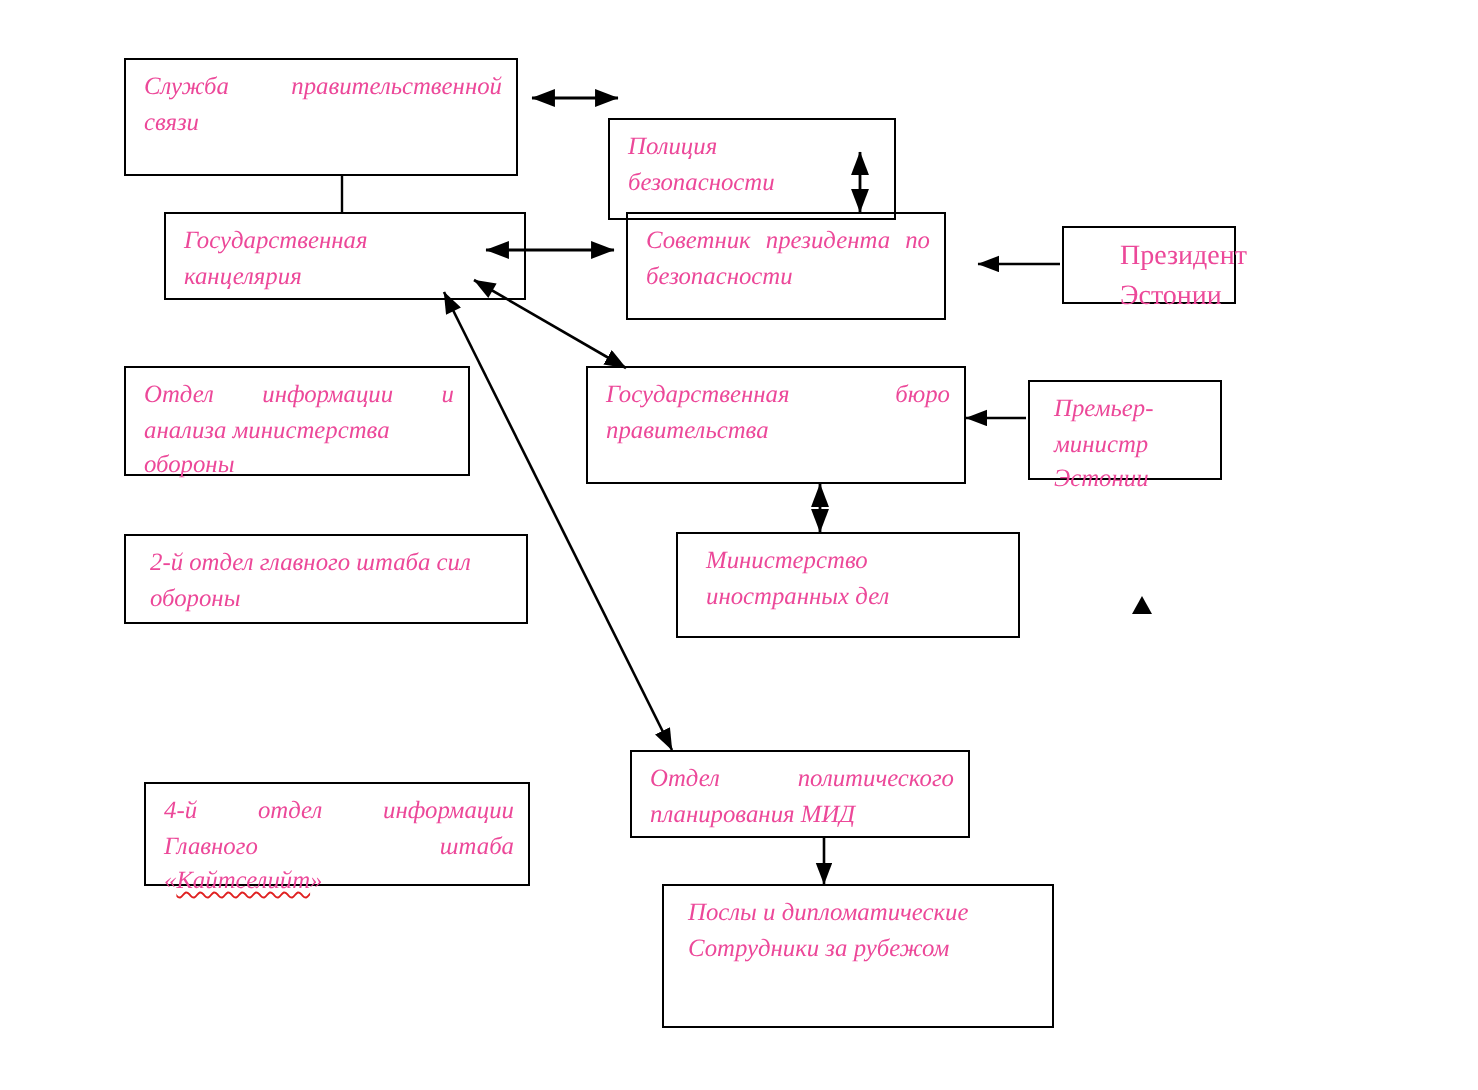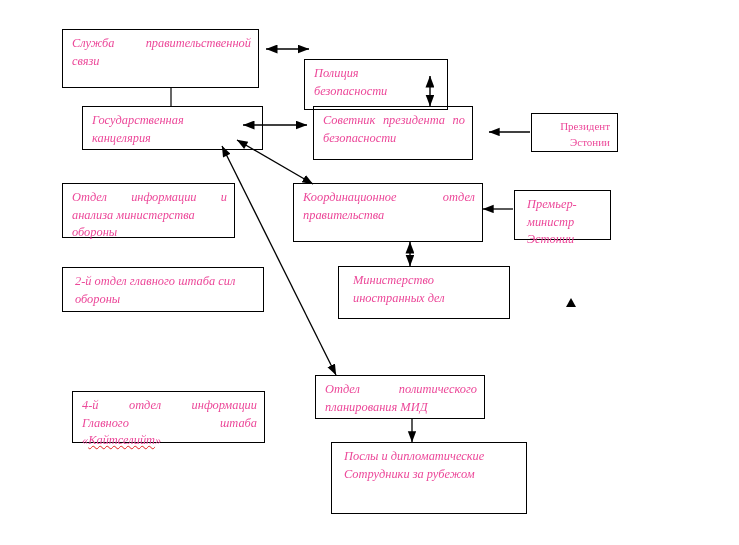--- a/index.html
+++ b/index.html
@@ -32,22 +32,22 @@
     font-family: "Liberation Serif", "DejaVu Serif", serif;
     font-style: italic;
     font-size: 12.4px;
     line-height: 1.42;
     color: #ec4899;
     text-align: justify;
     text-justify: inter-word;
   }
   .node.upright {
     font-style: normal;
-    font-size: 11px;
-    text-align: right;
+    font-size: 14px;
+    text-align: center;
     padding-left: 28px;
   }
   .node.left-align {
     text-align: left;
     padding-left: 12px;
   }
   .node .line {
     display: block;
     white-space: nowrap;
   }
@@ -154,21 +154,21 @@
     <span class="line">Эстонии</span>
   </div>
 
   <div class="node" style="left:62px; top:183px; width:173px; height:55px;">
     <span class="just">Отдел    информации    и</span>
     <span class="line">анализа министерства</span>
     <span class="line">обороны</span>
   </div>
 
   <div class="node" style="left:293px; top:183px; width:190px; height:59px;">
-    <span class="just">Координационное       отдел</span>
+    <span class="just">Государственная       бюро</span>
     <span class="line">правительства</span>
   </div>
 
   <div class="node left-align" style="left:514px; top:190px; width:97px; height:50px;">
     <span class="line">Премьер-</span>
     <span class="line">министр</span>
     <span class="line">Эстонии</span>
   </div>
 
   <div class="node left-align" style="left:62px; top:267px; width:202px; height:45px;">

